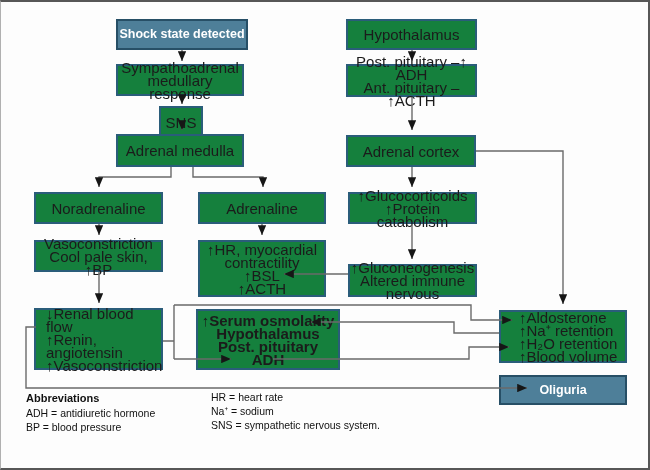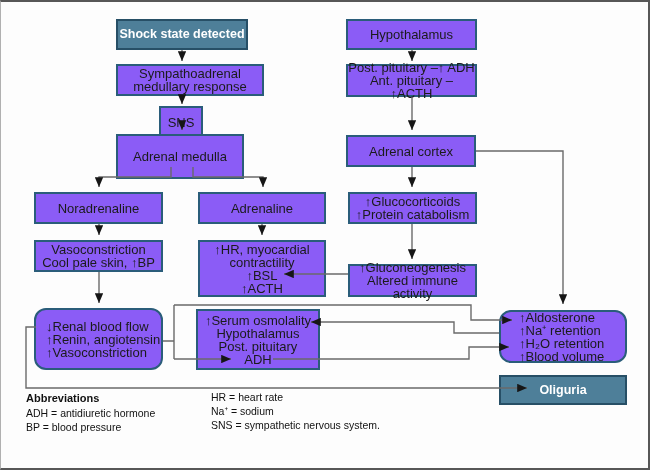--- a/index.html
+++ b/index.html
@@ -4,52 +4,52 @@
 <style>
   html,body{margin:0;padding:0;background:#ffffff;}
   .figure{
     position:relative;width:650px;height:470px;background:#fdfdfd;
     font-family:"Liberation Sans",sans-serif;overflow:hidden;box-sizing:border-box;
     border-top:2px solid #575757;border-right:2px solid #575757;
     border-bottom:2px solid #575757;border-left:1px solid #b0b0b0;
   }
   .box{
     position:absolute;box-sizing:border-box;
-    border:2px solid #2a5d7a;background:#8b5cf6;color:#1b1b1b;
-    font-size:13px;line-height:13px;
+    border:2px solid #2a5d7a;background:#15803d;color:#1b1b1b;
+    font-size:15px;line-height:13px;
     display:flex;flex-direction:column;align-items:center;justify-content:center;
     text-align:center;z-index:1;
   }
   .box.dark{
     background:#4e7f99;border-color:#274f66;color:#ffffff;
     font-weight:bold;font-size:12.5px;
   }
-  .box.leftalign{align-items:flex-start;text-align:left;border-radius:12px;}
+  .box.leftalign{align-items:flex-start;text-align:left;}
   .connectors{position:absolute;left:0;top:0;z-index:2;pointer-events:none;}
   .abbr-title{position:absolute;left:25px;top:390px;font-size:11px;font-weight:bold;color:#111;z-index:1;}
   .abbr-col{position:absolute;font-size:10.5px;line-height:14px;color:#111;z-index:1;}
   .abbr-col1{left:25px;top:404px;}
   .abbr-col2{left:210px;top:388px;}
 
   
   #b-shock{left:115px;top:17px;width:132px;height:31px;}
-  #b-symp{left:115px;top:62px;width:148px;height:32px;}
+  #b-symp{left:115px;top:62px;width:128px;height:32px;}
   #b-sns{left:158px;top:104px;width:44px;height:32px;}
-  #b-medulla{left:115px;top:132px;width:128px;height:45px;}
+  #b-medulla{left:115px;top:132px;width:128px;height:33px;}
   #b-hypo{left:345px;top:17px;width:131px;height:31px;}
   #b-pit{left:345px;top:62px;width:131px;height:33px;}
   #b-cortex{left:345px;top:133px;width:130px;height:32px;}
   #b-norad{left:33px;top:190px;width:129px;height:32px;}
   #b-adren{left:197px;top:190px;width:128px;height:32px;}
   #b-gluco{left:347px;top:190px;width:129px;height:32px;}
   #b-vaso{left:33px;top:238px;width:129px;height:32px;}
   #b-cardiac{left:197px;top:238px;width:128px;height:57px;}
   #b-gluconeo{left:347px;top:262px;width:129px;height:33px;}
   #b-renal{left:33px;top:306px;width:129px;height:62px;padding-left:10px;}
-  #b-serum{left:195px;top:307px;width:124px;height:61px;}
+  #b-serum{left:195px;top:307px;width:144px;height:61px;font-weight:bold;}
   #b-aldo{left:498px;top:308px;width:128px;height:53px;padding-left:18px;}
   #b-oliguria{left:498px;top:373px;width:128px;height:30px;}
 </style>
 </head>
 <body>
 
 <div class="figure">
 
   <svg class="connectors" width="650" height="470" viewBox="0 0 650 470">
     <defs>
@@ -131,21 +131,21 @@
 
   <div class="box" id="b-cardiac">
     <div>↑HR, myocardial</div>
     <div>contractility</div>
     <div>↑BSL</div>
     <div>↑ACTH</div>
   </div>
 
   <div class="box" id="b-gluconeo">
     <div>↑Gluconeogenesis</div>
-    <div>Altered immune activity</div>
+    <div>Altered immune nervous</div>
   </div>
 
   <div class="box leftalign" id="b-renal">
     <div>↓Renal blood flow</div>
     <div>↑Renin, angiotensin</div>
     <div>↑Vasoconstriction</div>
   </div>
 
   <div class="box" id="b-serum">
     <div>↑Serum osmolality</div>

